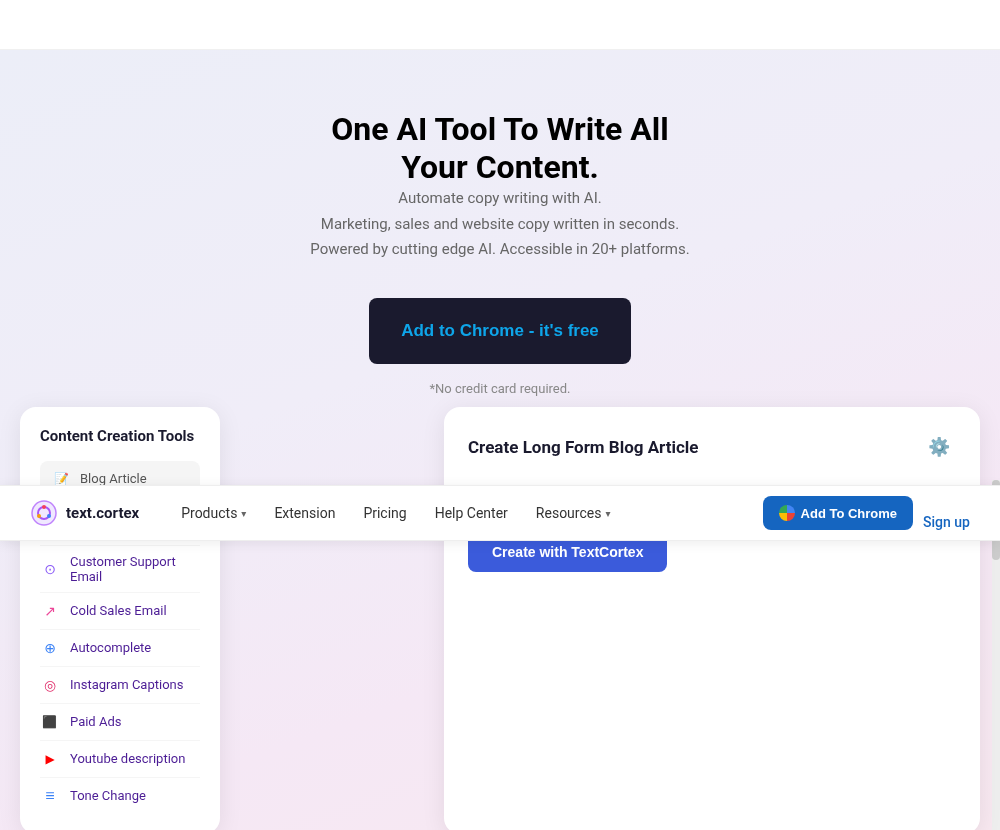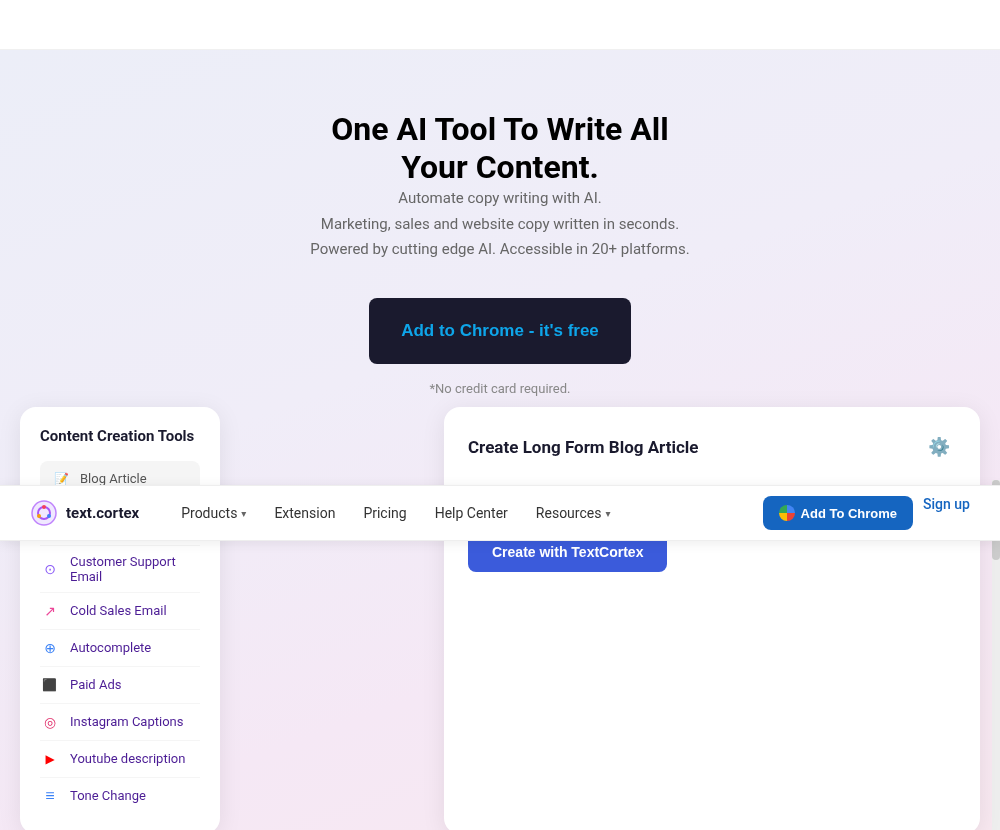--- a/index.html
+++ b/index.html
@@ -232,21 +232,21 @@
       text-align: center;
     }
 
     .nav-link .chevron {
       font-size: 10px;
       color: #666;
     }
 
     .nav-actions {
       display: flex;
-      align-items: flex-start;
+      align-items: flex-end;
       gap: 10px;
     }
 
     .add-chrome-btn {
       background: #1565C0;
       color: #fff;
       border: none;
       padding: 9px 16px;
       border-radius: 8px;
       font-size: 13px;
@@ -372,26 +372,26 @@
       </div>
       <div class="tool-item">
         <span class="tool-icon icon-sales"></span>
         <span>Cold Sales Email</span>
       </div>
       <div class="tool-item">
         <span class="tool-icon icon-auto"></span>
         <span>Autocomplete</span>
       </div>
       <div class="tool-item">
+        <span class="tool-icon icon-instagram"></span>
+        <span>Instagram Captions</span>
+      </div>
+      <div class="tool-item">
         <span class="tool-icon icon-fb"></span>
         <span>Paid Ads</span>
-      </div>
-      <div class="tool-item">
-        <span class="tool-icon icon-instagram"></span>
-        <span>Instagram Captions</span>
       </div>
       <div class="tool-item">
         <span class="tool-icon icon-yt"></span>
         <span>Youtube description</span>
       </div>
       <div class="tool-item">
         <span class="tool-icon icon-tone"></span>
         <span>Tone Change</span>
       </div>
     </div>

